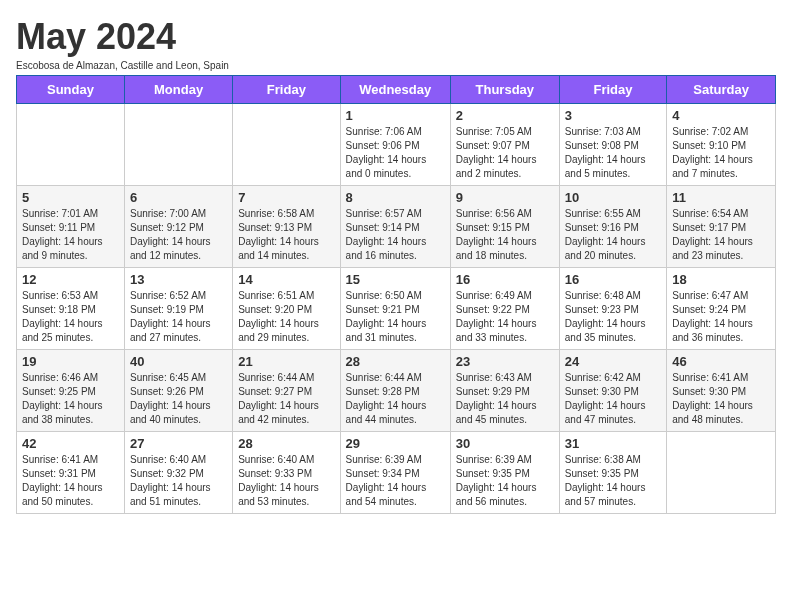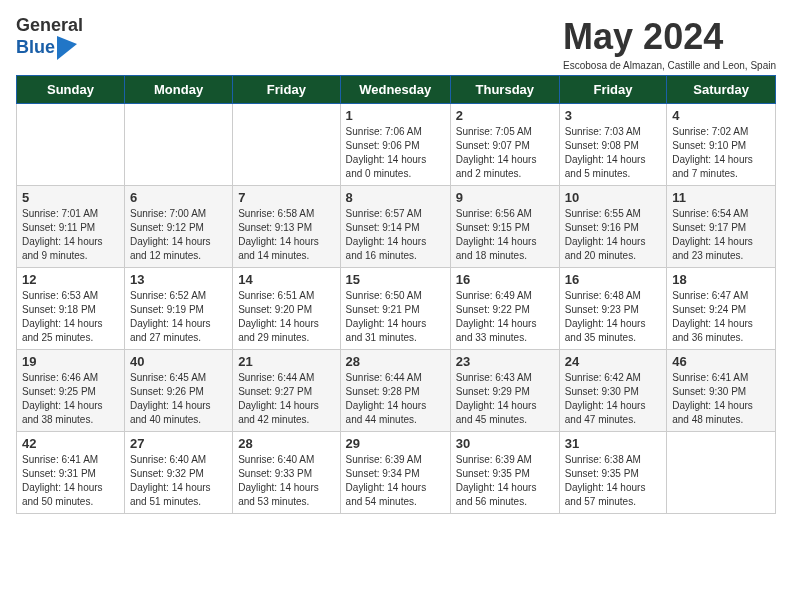--- a/index.html
+++ b/index.html
@@ -52,21 +52,21 @@
       font-size: 10px;
       color: #333;
       margin-top: 2px;
     }
     .calendar {
       width: 100%;
       border-collapse: collapse;
       font-size: 11px;
     }
     .calendar th {
-      background-color: #14532d;
+      background-color: #8b5cf6;
       color: #fff;
       text-align: center;
       padding: 6px 4px;
       font-size: 13px;
       font-weight: bold;
       border: 1px solid #1a5fa8;
     }
     .calendar td {
       border: 1px solid #ccc;
       vertical-align: top;
@@ -91,31 +91,20 @@
       line-height: 1.4;
     }
     .empty-cell {
       background: #fff !important;
     }
   </style>
 </head>
 <body>
 
 <div class="header">
-  <div class="logo">
-    <div class="logo-text">
-      <span class="logo-general">General</span>
-      <span style="display:flex;align-items:center;">
-        <span class="logo-blue">Blue</span>
-        <svg class="logo-icon" viewBox="0 0 20 24">
-          <polygon points="0,0 20,8 0,24" fill="#2176c7"></polygon>
-        </svg>
-      </span>
-    </div>
-  </div>
   <div class="title-area">
     <div class="main-title">May 2024</div>
     <div class="subtitle">Escobosa de Almazan, Castille and Leon, Spain</div>
   </div>
 </div>
 
 <table class="calendar">
   <thead>
     <tr>
     <th>Sunday</th>

